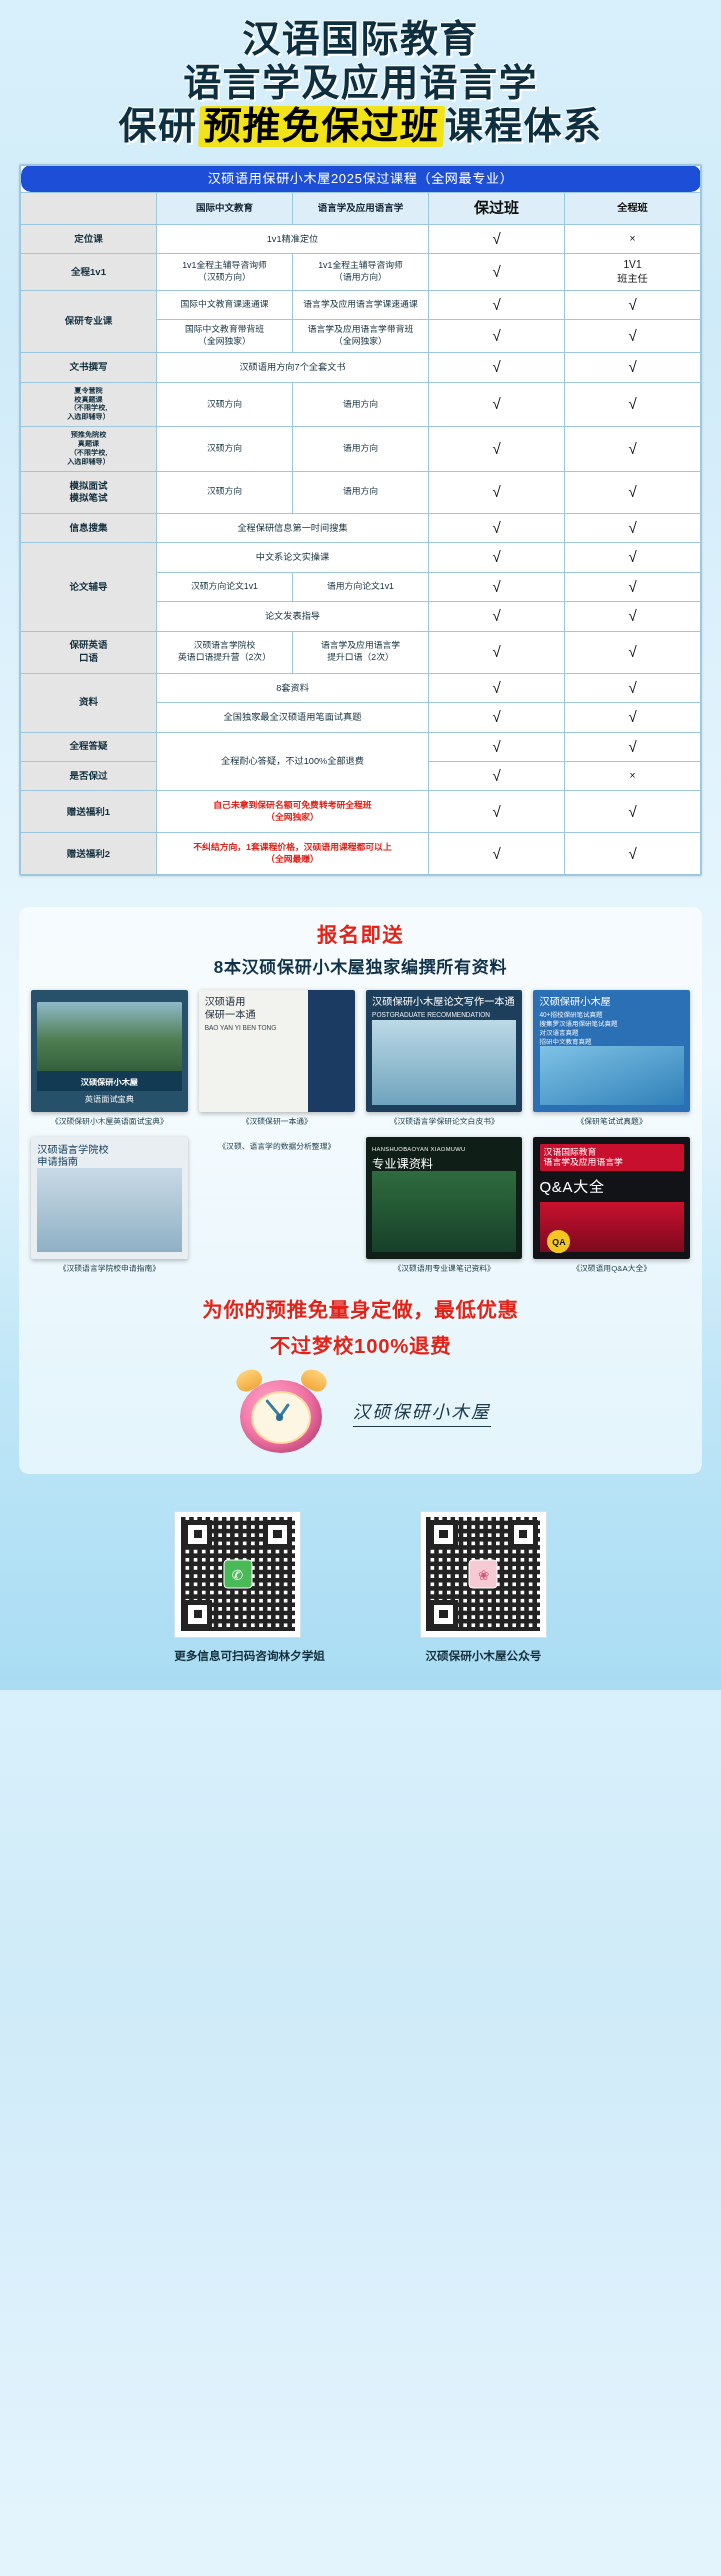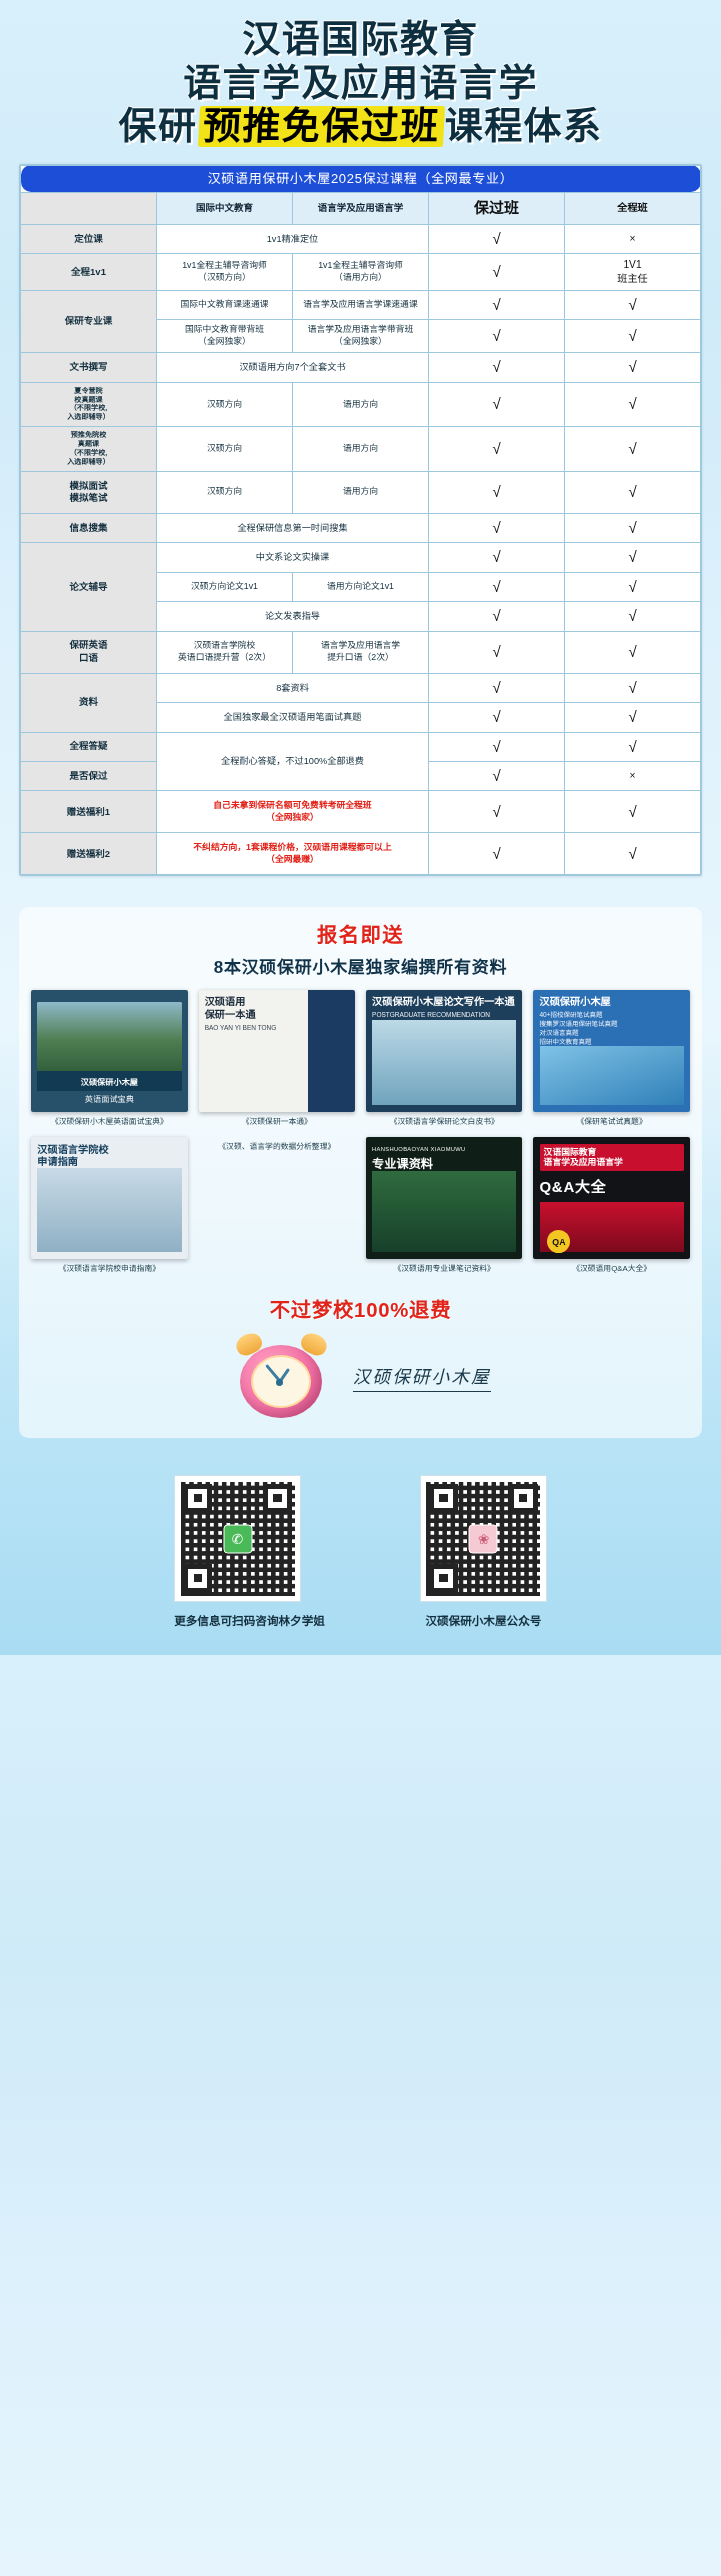--- a/index.html
+++ b/index.html
@@ -129,21 +129,21 @@
     color:#fff;
   }
   .cap{
     margin-top:5.4px;
     font-size:7.8px;
     color:#23424f;
     text-align:center;
     line-height:1.3;
   }
   .cv-inner{padding:6.8px 6.1px;display:flex;flex-direction:column;height:100%;box-sizing:border-box;}
-  .cv-t{font-weight:bold;font-size:10.2px;line-height:1.2;}
+  .cv-t{font-weight:normal;font-size:10.2px;line-height:1.2;}
   .cv-s{font-size:6.5px;line-height:1.35;margin-top:2.7px;opacity:.92;}
   .photo{flex:1;margin-top:5.4px;border-radius:1.4px;}
 
   
   .c1{background:#27506b;}
   .c1 .photo{background:linear-gradient(180deg,#8fb9c9 0%,#4f7e52 55%,#33603c 100%);}
   .c1 .band{background:#123a52;padding:4.1px;font-size:8.2px;font-weight:bold;text-align:center;}
   .c2{background:#f2f2ee;color:#1b2b3a;}
   .c2 .strip{height:100%;width:30%;background:#1b3b63;position:absolute;right:0;top:0;}
   .c3{background:#1d3f5c;}
@@ -497,20 +497,21 @@
             <div class="ph" style="margin-top:5.4px"></div>
           </div>
           <div class="qa-badge">QA</div>
         </div>
         <div class="cap">《汉硕语用Q&amp;A大全》</div>
       </div>
 
     </div>
 
     <div class="slogan">
+      <div class="s1">为你的预推免量身定做，最低优惠</div>
       <div class="s2">不过梦校100%退费</div>
       <div class="sign-row">
         <div class="clock">
           <div class="bell l"></div>
           <div class="bell r"></div>
           <div class="body"></div>
           <div class="face"></div>
           <div class="hand h1"></div>
           <div class="hand h2"></div>
           <div class="pin"></div>

